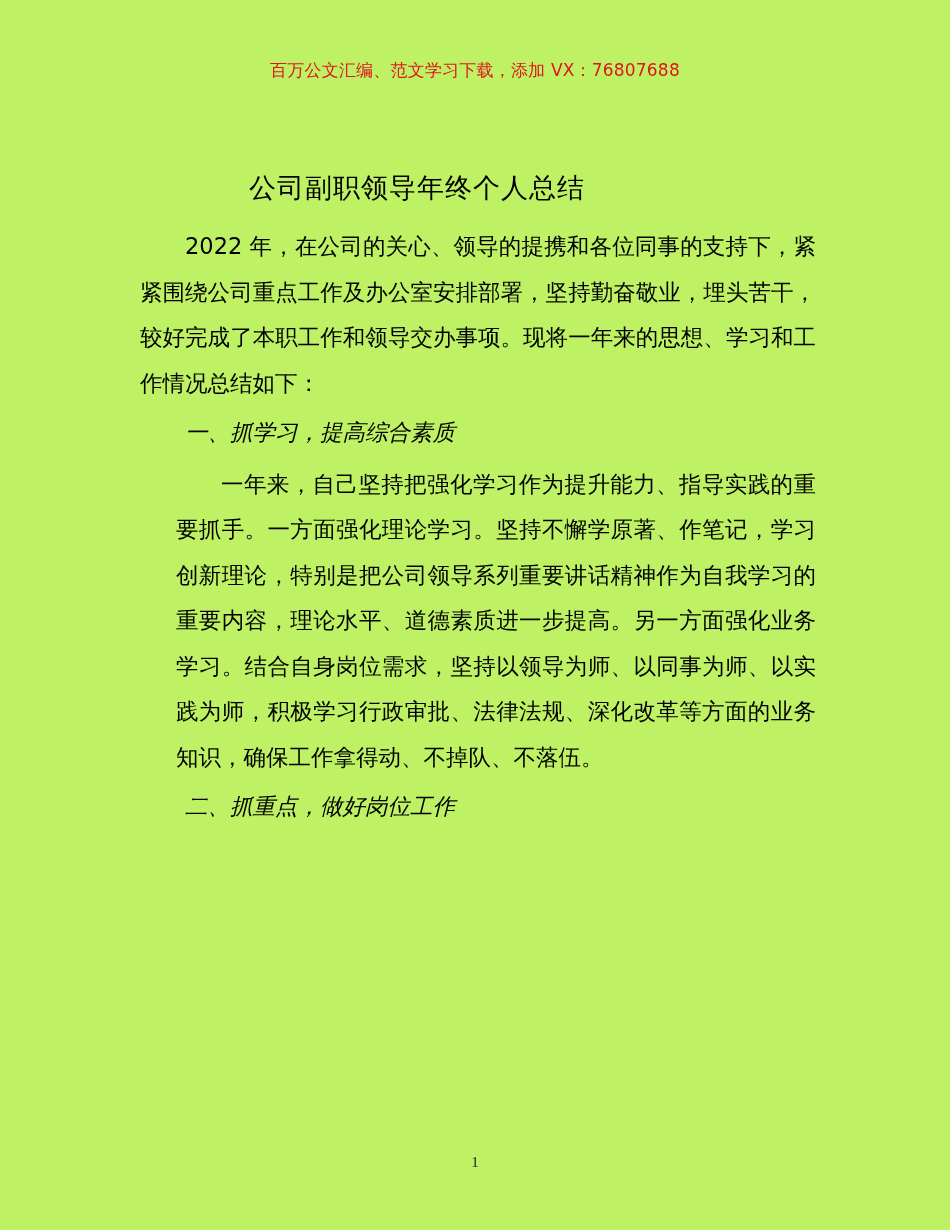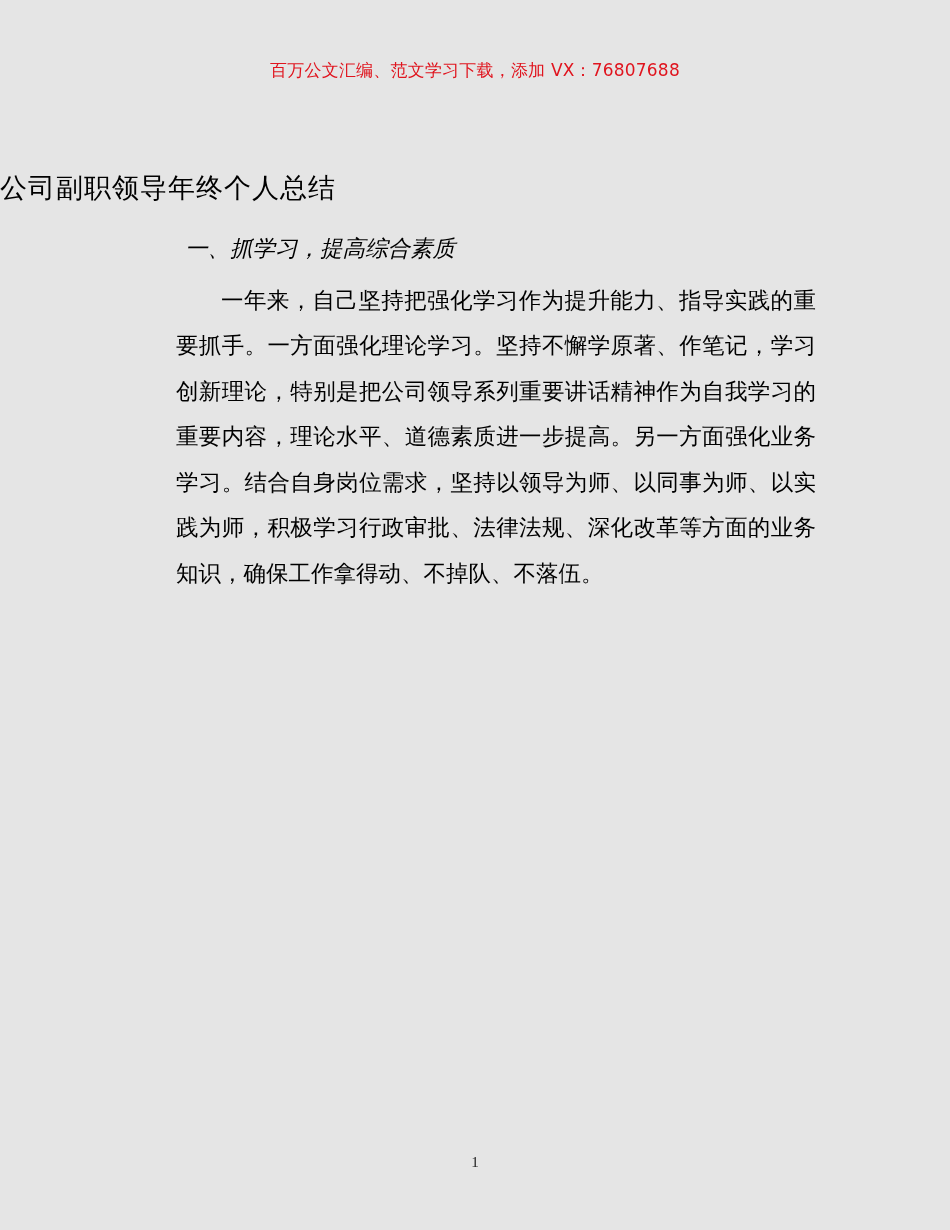--- a/index.html
+++ b/index.html
@@ -13,39 +13,39 @@
       position: relative;
       overflow: hidden;
       font-family: "DejaVu Sans", "Liberation Sans", sans-serif;
       color: #000000;
     }
     .page {
       position: absolute;
       left: 0; top: 0;
       width: 950px;
       height: 1230px;
-      background: #e5e5e5;
+      background: #bef264;
     }
     .watermark {
       position: absolute;
       top: 58px;
       left: 0;
       width: 950px;
       text-align: center;
       font-size: 17px;
       line-height: 24px;
       color: #e0141e;
       letter-spacing: 0.2px;
     }
     .title {
       position: absolute;
       top: 168px;
       left: 0;
       width: 834px;
-      text-align: left;
+      text-align: center;
       font-size: 27px;
       line-height: 40px;
       color: #000;
       letter-spacing: 1px;
     }
     .body {
       position: absolute;
       top: 224px;
       left: 140px;
       width: 676px;
@@ -81,18 +81,20 @@
   </style>
 </head>
 <body>
 
 <div class="page">
   <div class="watermark">百万公文汇编、范文学习下载，添加 VX：76807688</div>
 
   <div class="title">公司副职领导年终个人总结</div>
 
   <div class="body">
+    <p class="para">2022 年，在公司的关心、领导的提携和各位同事的支持下，紧紧围绕公司重点工作及办公室安排部署，坚持勤奋敬业，埋头苦干，较好完成了本职工作和领导交办事项。现将一年来的思想、学习和工作情况总结如下：</p>
     <p class="heading">一、抓学习，提高综合素质</p>
     <p class="para">一年来，自己坚持把强化学习作为提升能力、指导实践的重要抓手。一方面强化理论学习。坚持不懈学原著、作笔记，学习创新理论，特别是把公司领导系列重要讲话精神作为自我学习的重要内容，理论水平、道德素质进一步提高。另一方面强化业务学习。结合自身岗位需求，坚持以领导为师、以同事为师、以实践为师，积极学习行政审批、法律法规、深化改革等方面的业务知识，确保工作拿得动、不掉队、不落伍。</p>
+    <p class="heading">二、抓重点，做好岗位工作</p>
   </div>
 
   <div class="page-number">1</div>
 </div>
 
 </body></html>

